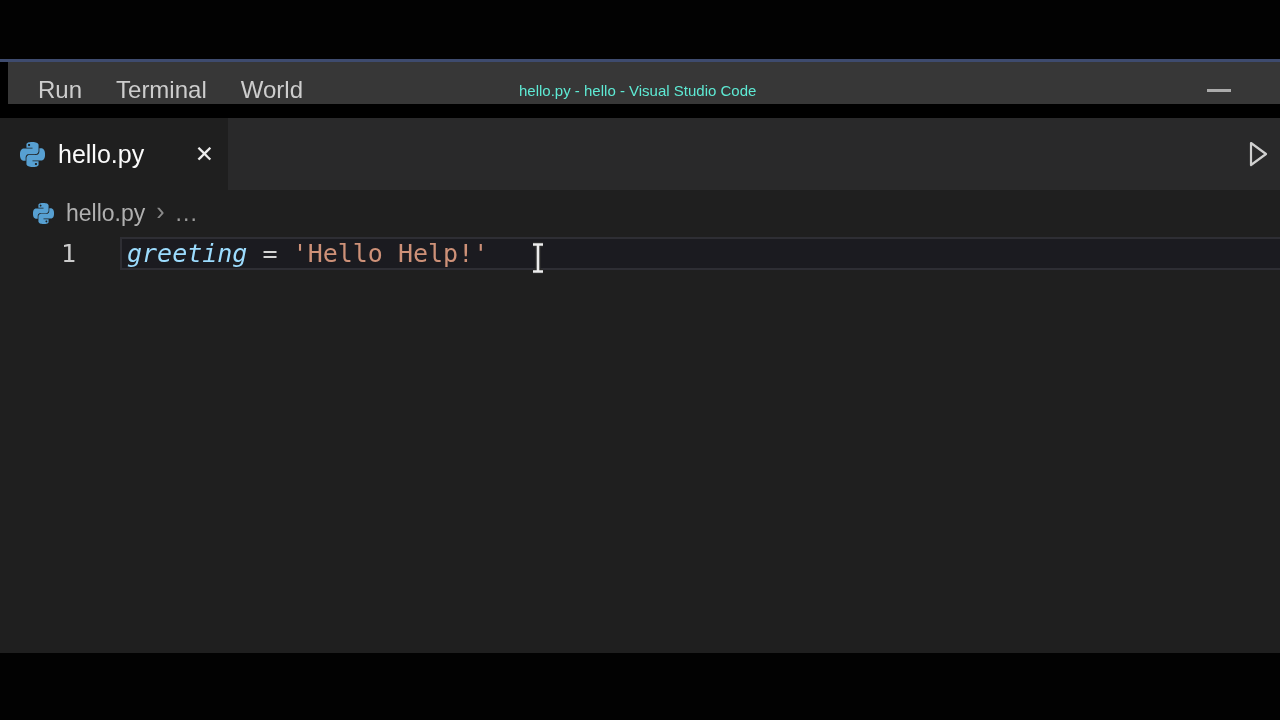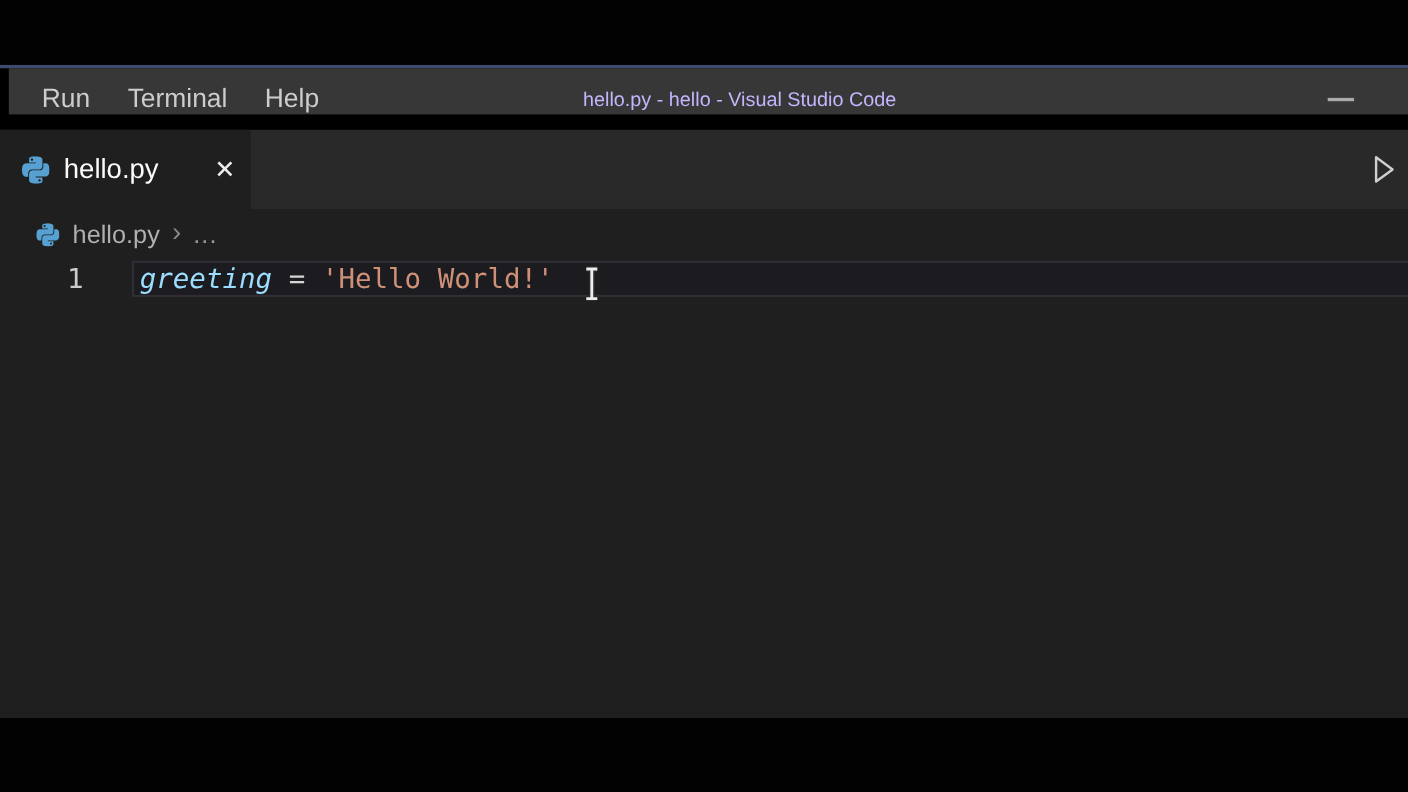--- a/index.html
+++ b/index.html
@@ -11,21 +11,21 @@
   }
   
   .letterbox-top { position:absolute; left:0; top:0; width:1280px; height:59px; background:#020202; }
   .letterbox-bottom { position:absolute; left:0; top:653px; width:1280px; height:67px; background:#020202; }
   .window-top-border { position:absolute; left:0; top:59px; width:1280px; height:3px; background:#3e4b6e; }
 
   
   .title-bar { position:absolute; left:8px; top:62px; width:1280px; height:42px; background:#373737; }
   .menu-bar { position:absolute; left:0; top:0; height:56px; display:flex; align-items:center; padding-left:30px; gap:34px; }
   .menu-item { color:#cdcdcd; font-size:24px; cursor:default; }
-  .window-title { position:absolute; left:511px; top:0; height:56px; display:flex; align-items:center; color:#c4b5fd; font-size:18px; white-space:nowrap;margin-left:11px; }
+  .window-title { position:absolute; left:511px; top:0; height:56px; display:flex; align-items:center; color:#5eead4; font-size:15px; white-space:nowrap; }
   .minimize-button { position:absolute; right:45px; top:0; width:48px; height:56px; display:flex; align-items:center; justify-content:center; }
   .minimize-icon { width:24px; height:3px; background:#ababab; }
 
   
   .tab-bar { position:absolute; left:0; top:118px; width:1280px; height:72px; background:#29292a; }
   .tab { position:absolute; left:0; top:0; width:228px; height:72px; background:#1f1f1f; display:flex; align-items:center; padding-left:20px; }
   .tab-icon { width:25px; height:25px; flex:0 0 auto; }
   .tab-label { margin-left:13px; color:#fbfbfb; font-size:25px; }
   .tab-close { margin-left:auto; margin-right:14px; color:#ededed; font-size:23px; line-height:1; cursor:default; }
   .run-button { position:absolute; right:4px; top:16px; width:36px; height:40px; display:flex; align-items:center; justify-content:center; }
@@ -55,21 +55,21 @@
 
 <div class="screen">
 
   <div class="letterbox-top"></div>
   <div class="window-top-border"></div>
 
   <div class="title-bar">
     <div class="menu-bar">
       <div class="menu-item">Run</div>
       <div class="menu-item">Terminal</div>
-      <div class="menu-item">Help</div>
+      <div class="menu-item">World</div>
     </div>
     <div class="window-title">hello.py - hello - Visual Studio Code</div>
     <div class="minimize-button">
       <div class="minimize-icon"></div>
     </div>
   </div>
 
   <div class="tab-bar">
     <div class="tab">
       <svg class="tab-icon" viewBox="0 0 24 24">
@@ -92,21 +92,21 @@
         <path fill="#57a0d2" d="M14.25.18l.9.2.73.26.59.3.45.32.34.34.25.34.16.33.1.3.04.26.02.2-.01.13V8.5l-.05.63-.13.55-.21.46-.26.38-.3.31-.33.25-.35.19-.35.14-.33.1-.3.07-.26.04-.21.02H8.77l-.69.05-.59.14-.5.22-.41.27-.33.32-.27.35-.2.36-.15.37-.1.35-.07.32-.04.27-.02.21v3.06H3.17l-.21-.03-.28-.07-.32-.12-.35-.18-.36-.26-.36-.36-.35-.46-.32-.59-.28-.73-.21-.88-.14-1.05-.05-1.23.06-1.22.16-1.04.24-.87.32-.71.36-.57.4-.44.42-.33.42-.24.4-.16.36-.1.32-.05.24-.01h.16l.06.01h8.16v-.83H6.18l-.01-2.75-.02-.37.05-.34.11-.31.17-.28.25-.26.31-.23.38-.2.44-.18.51-.15.58-.12.64-.1.71-.06.77-.04.84-.02 1.27.05zm-6.3 1.98l-.23.33-.08.41.08.41.23.34.33.22.41.09.41-.09.33-.22.23-.34.08-.41-.08-.41-.23-.33-.33-.22-.41-.09-.41.09zm13.09 3.95l.28.06.32.12.35.18.36.27.36.35.35.47.32.59.28.73.21.88.14 1.04.05 1.23-.06 1.23-.16 1.04-.24.86-.32.71-.36.57-.4.45-.42.33-.42.24-.4.16-.36.09-.32.05-.24.02-.16-.01h-8.22v.82h5.84l.01 2.76.02.36-.05.34-.11.31-.17.29-.25.25-.31.24-.38.2-.44.17-.51.15-.58.13-.64.09-.71.07-.77.04-.84.01-1.27-.04-1.07-.14-.9-.2-.73-.25-.59-.3-.45-.33-.34-.34-.25-.34-.16-.33-.1-.3-.04-.25-.02-.2.01-.13v-5.34l.05-.64.13-.54.21-.46.26-.38.3-.32.33-.24.35-.2.35-.14.33-.1.3-.06.26-.04.21-.02.13-.01h5.84l.69-.05.59-.14.5-.21.41-.28.33-.32.27-.35.2-.36.15-.36.1-.35.07-.32.04-.28.02-.21V6.07h2.09l.14.01zm-6.47 14.25l-.23.33-.08.41.08.41.23.33.33.23.41.08.41-.08.33-.23.23-.33.08-.41-.08-.41-.23-.33-.33-.23-.41-.08-.41.08z"></path>
       </svg>
       <span class="breadcrumb-file">hello.py</span>
       <span class="breadcrumb-sep">›</span>
       <span class="breadcrumb-symbol">...</span>
     </div>
 
     <div class="code-area">
       <div class="current-line-highlight"></div>
       <div class="line-number">1</div>
-      <div class="code-line"><span class="tok-variable">greeting</span><span class="tok-operator"> = </span><span class="tok-string">'Hello World!'</span></div>
+      <div class="code-line"><span class="tok-variable">greeting</span><span class="tok-operator"> = </span><span class="tok-string">'Hello Help!'</span></div>
     </div>
 
     <svg class="ibeam-cursor" width="20" height="32" viewBox="0 0 20 32">
       <path d="M5 2.5 H15 M10 2.5 V29.5 M5 29.5 H15" stroke="#2a2a2a" stroke-width="5.5" fill="none"></path>
       <path d="M5 2.5 H15 M10 2.5 V29.5 M5 29.5 H15" stroke="#ececec" stroke-width="2.6" fill="none"></path>
     </svg>
 
   </div>
 
   <div class="letterbox-bottom"></div>

